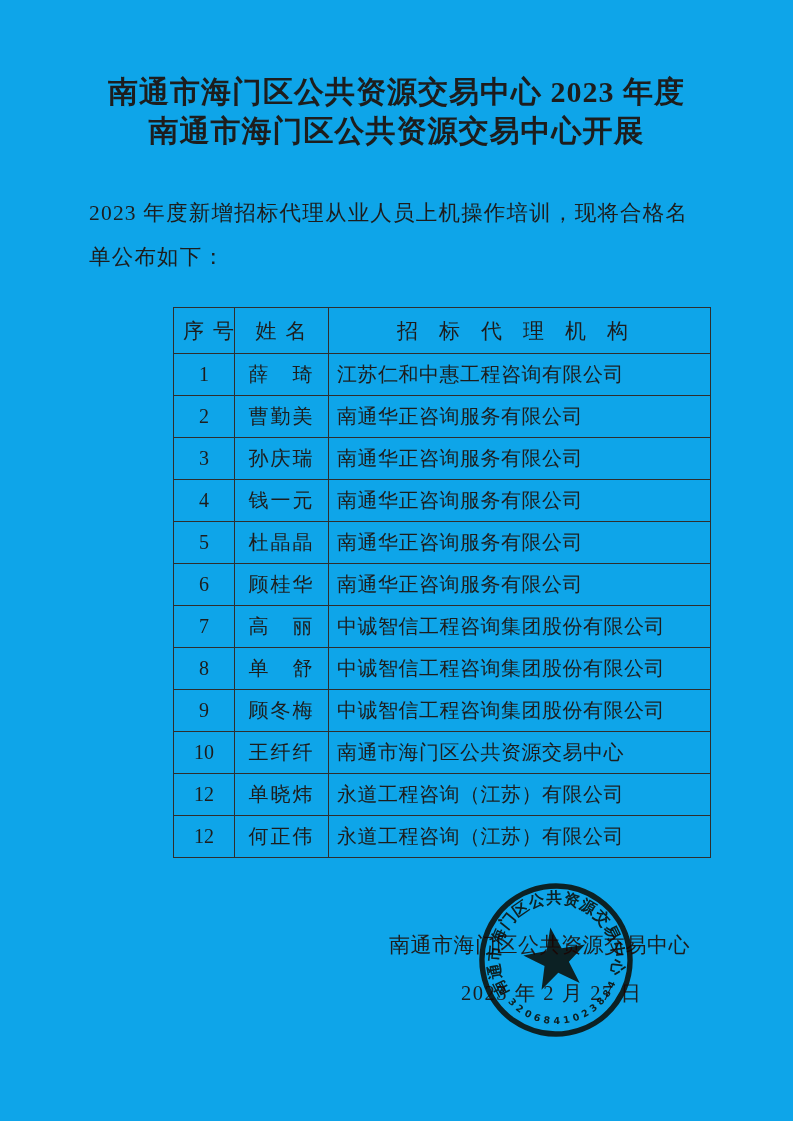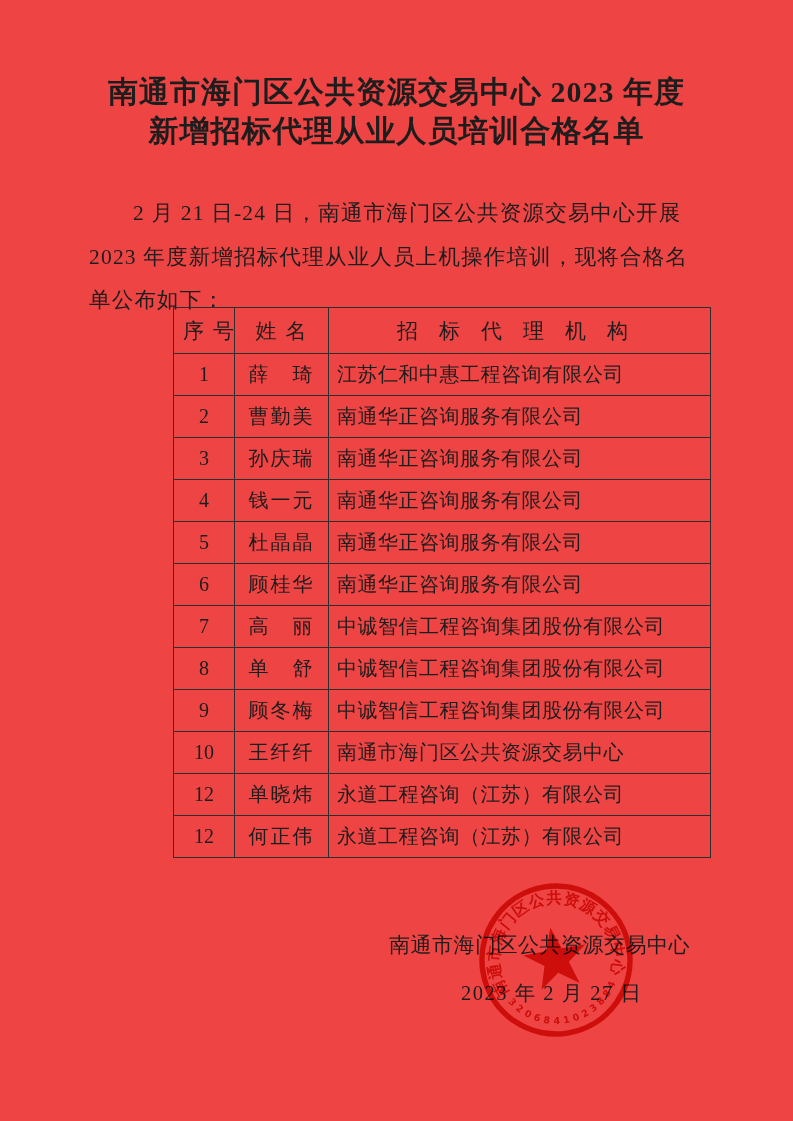--- a/index.html
+++ b/index.html
@@ -1,19 +1,19 @@
 <!DOCTYPE html>
 <html style="--seal-color: #d9281b;"><head>
 <meta charset="utf-8">
 <style>
   html,body{margin:0;padding:0;background:#ffffff;}
   .page{
     position:relative;
     width:793px;height:1121px;
-    background:#ef4444;
+    background:#0ea5e9;
     font-family:"Liberation Serif","DejaVu Serif",serif;
     color:#1d1d1d;
     overflow:hidden;
   }
   .doc-title{
     position:absolute;top:72px;left:0;right:0;
     text-align:center;font-size:30px;font-weight:bold;
     line-height:39px;letter-spacing:1px;
   }
   .body-text{position:absolute;top:192px;left:89px;width:618px;}
@@ -66,25 +66,24 @@
   }
   .seal-star{fill:var(--seal-color,#d9281b);}
 </style>
 </head>
 <body>
 
 <div class="page">
 
   <div class="doc-title">
     <div>南通市海门区公共资源交易中心 2023 年度</div>
-    <div>新增招标代理从业人员培训合格名单</div>
+    <div>南通市海门区公共资源交易中心开展</div>
   </div>
 
   <div class="body-text">
-    <div class="body-line indent">2 月 21 日-24 日，南通市海门区公共资源交易中心开展</div>
     <div class="body-line">2023 年度新增招标代理从业人员上机操作培训，现将合格名</div>
     <div class="body-line">单公布如下：</div>
   </div>
 
   <table class="roster">
     <colgroup>
       <col class="col-no">
         <col class="col-name">
         <col class="col-org">
     </colgroup>

